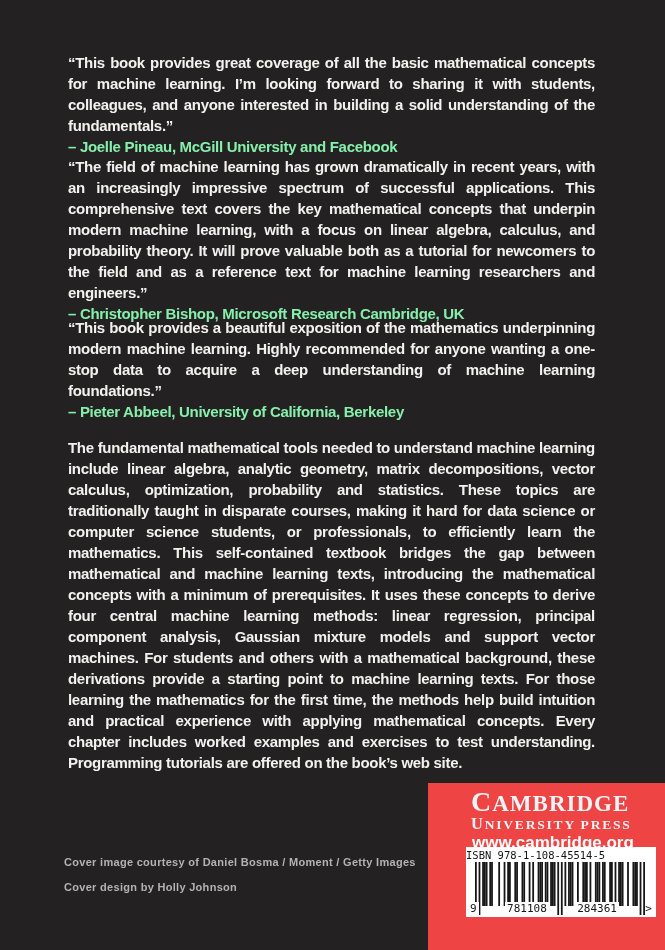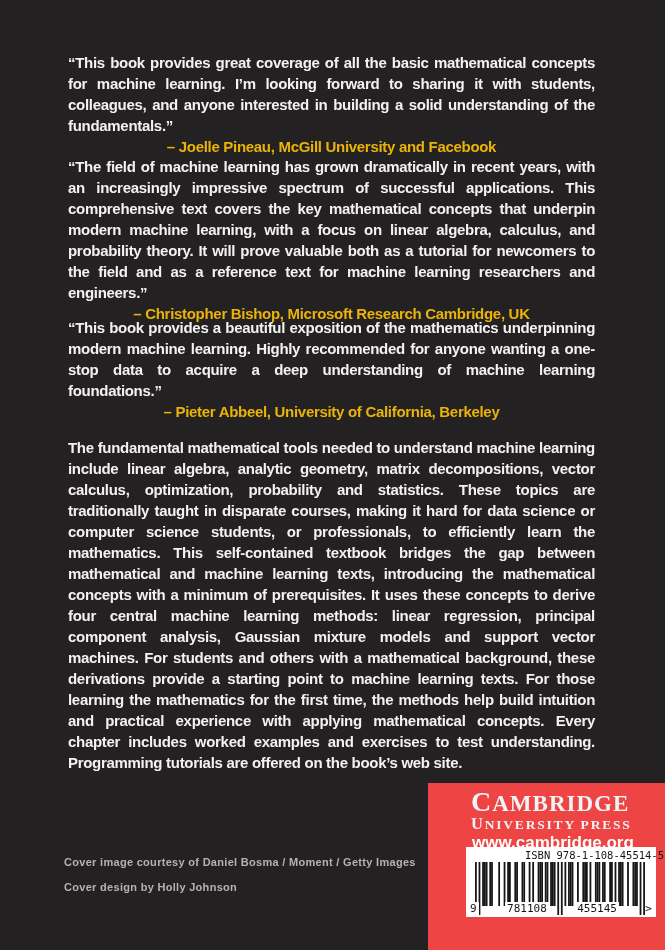--- a/index.html
+++ b/index.html
@@ -6,21 +6,21 @@
   .cover{
     position:relative;width:665px;height:950px;background:#242122;overflow:hidden;
     font-family:"Liberation Sans",sans-serif;
   }
   .textblock{
     position:absolute;left:68px;width:527px;
     color:#f4f2f0;font-weight:bold;font-size:15px;line-height:21px;
     text-align:justify;letter-spacing:-0.3px;
   }
   .quote-text{text-align:justify;}
-  .attr{text-align:center;color:#eab308;margin-top:0px;}
+  .attr{text-align:left;color:#86efac;margin-top:0px;}
   .credit{
     position:absolute;left:64px;color:#b4b2b3;font-size:11px;font-weight:bold;
     letter-spacing:0.3px;font-family:"Liberation Sans",sans-serif;
   }
   .panel{position:absolute;left:428px;top:783px;width:237px;height:167px;}
   .logo-name{
     position:absolute;left:43px;top:6px;
     font-family:"Liberation Serif",serif;font-weight:bold;
     font-size:23px;letter-spacing:1px;color:#eef4f6;line-height:26px;
   }
@@ -33,21 +33,21 @@
   .logo-sub::first-letter{font-size:16.5px;}
   .logo-web{
     position:absolute;left:44px;top:50px;
     font-size:17px;font-weight:bold;color:#ffffff;letter-spacing:0px;
   }
   .barcode-box{
     position:absolute;left:38px;top:64px;width:190px;height:70px;
     background:#ffffff;
   }
   .isbn-label{
-    position:absolute;left:8px;top:2px;width:100%;text-align:right;
+    position:absolute;left:0;top:2px;width:100%;text-align:left;
     font-family:"DejaVu Sans Mono",monospace;font-size:10.5px;
     color:#141414;letter-spacing:0px;white-space:nowrap;
   }
   .barcode-svg{position:absolute;left:9px;top:15px;}
   .barcode-digits{
     position:absolute;left:2px;top:55px;width:184px;height:13px;
     display:flex;justify-content:space-between;align-items:flex-end;
     font-family:"DejaVu Sans Mono",monospace;font-size:11px;color:#141414;
   }
   .barcode-digits span{background:#ffffff;padding:0 2px;line-height:13px;}
@@ -135,19 +135,19 @@
           <rect x="85" y="0" width="1" height="44" fill="#161616"></rect>
           <rect x="88" y="0" width="1" height="44" fill="#161616"></rect>
           <rect x="89" y="0" width="1" height="44" fill="#161616"></rect>
           <rect x="90" y="0" width="1" height="44" fill="#161616"></rect>
           <rect x="92" y="0" width="1" height="53" fill="#161616"></rect>
           <rect x="94" y="0" width="1" height="53" fill="#161616"></rect>
         </svg>
       <div class="barcode-digits">
         <span>9</span>
         <span>781108</span>
-        <span>455145</span>
+        <span>284361</span>
         <span style="background:transparent;padding:0;">&gt;</span>
       </div>
     </div>
   </div>
 
 </div>
 
 </body></html>

